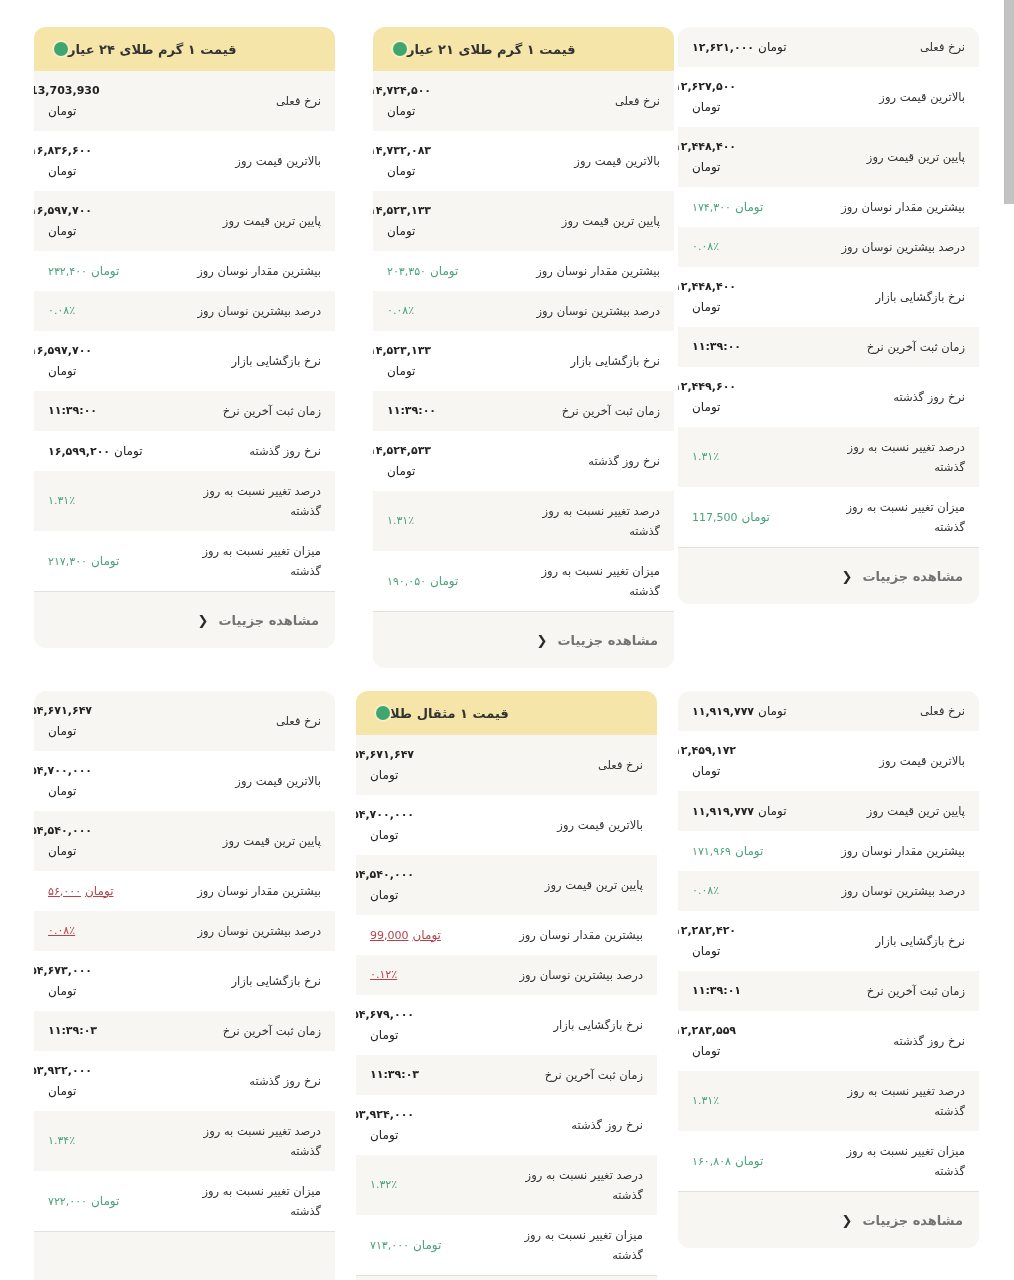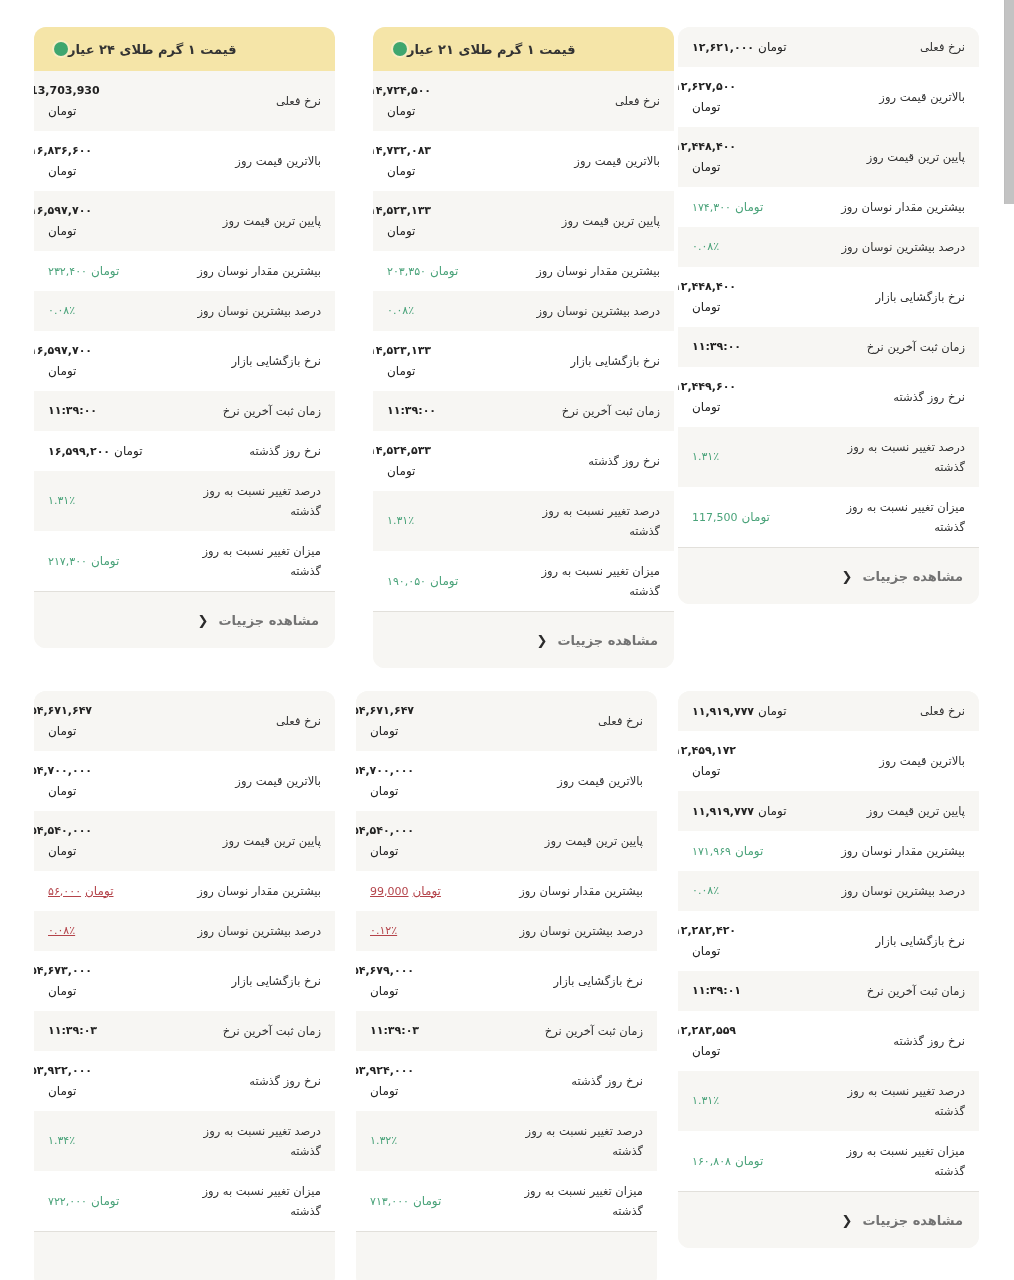--- a/index.html
+++ b/index.html
@@ -257,20 +257,24 @@
       <span class="row-label">میزان تغییر نسبت به روز گذشته</span>
       <span class="row-value green inline"><span>۱۶۰,۸۰۸</span><span class="unit">تومان</span></span>
     </div>
     <div class="divider"></div>
     <div class="details">
       <span class="details-label">مشاهده جزییات</span>
       <span class="chev">❮</span>
     </div>
   </div>
 <div class="card" style="left:356px; top:691px;">
+    <div class="card-header">
+      <span class="card-title">قیمت ۱ مثقال طلا</span>
+      <span class="live-dot"></span>
+    </div>
     <div class="row odd" style="height:60px">
       <span class="row-label">نرخ فعلی</span>
       <span class="row-value"><span>۵۴,۶۷۱,۶۴۷</span><span class="unit">تومان</span></span>
     </div>
     <div class="row even" style="height:60px">
       <span class="row-label">بالاترین قیمت روز</span>
       <span class="row-value"><span>۵۴,۷۰۰,۰۰۰</span><span class="unit">تومان</span></span>
     </div>
     <div class="row odd" style="height:60px">
       <span class="row-label">پایین ترین قیمت روز</span>

